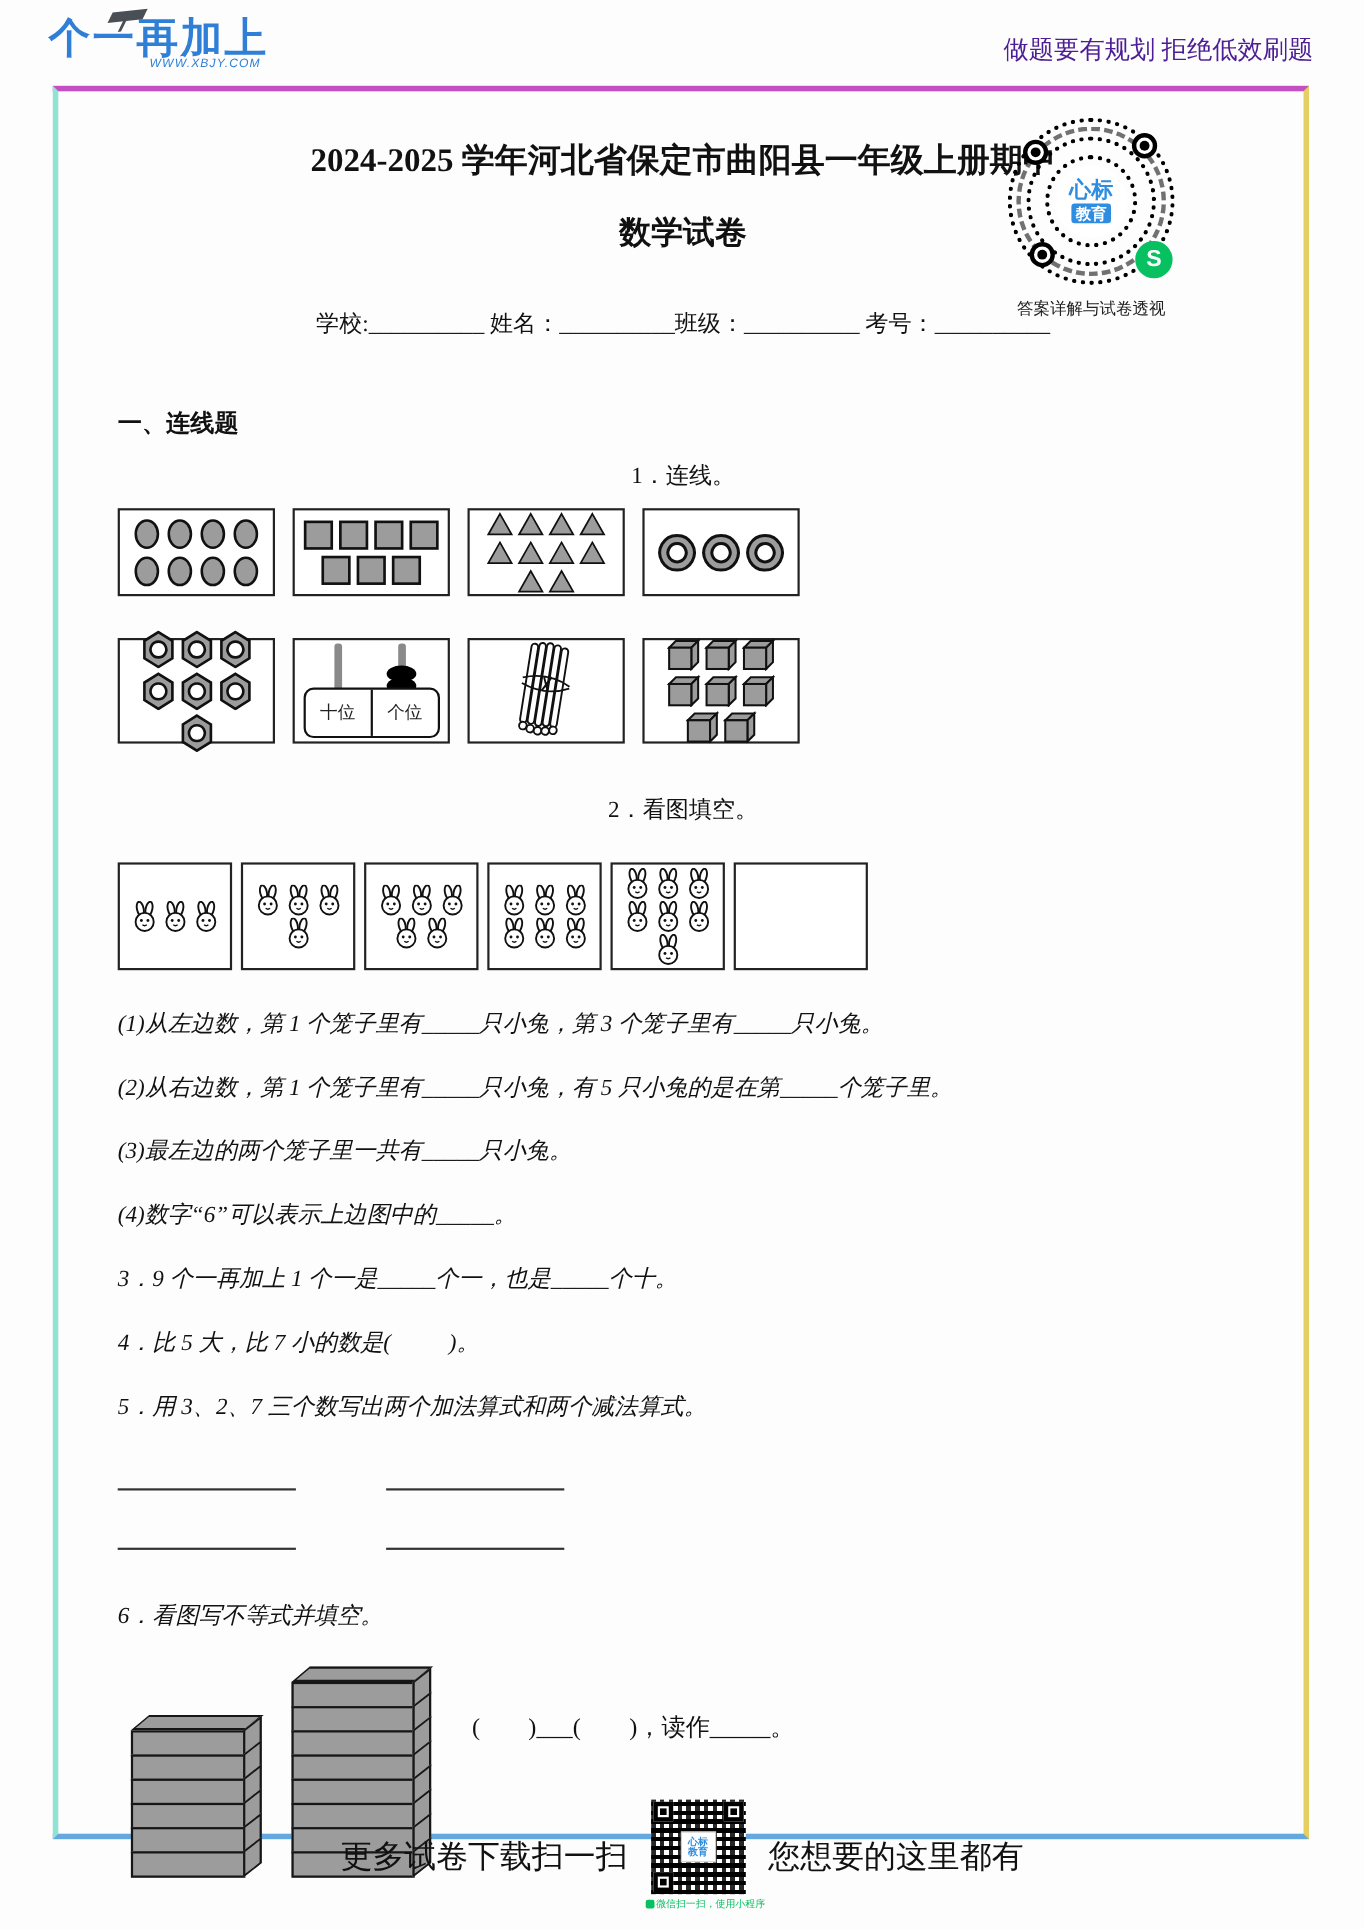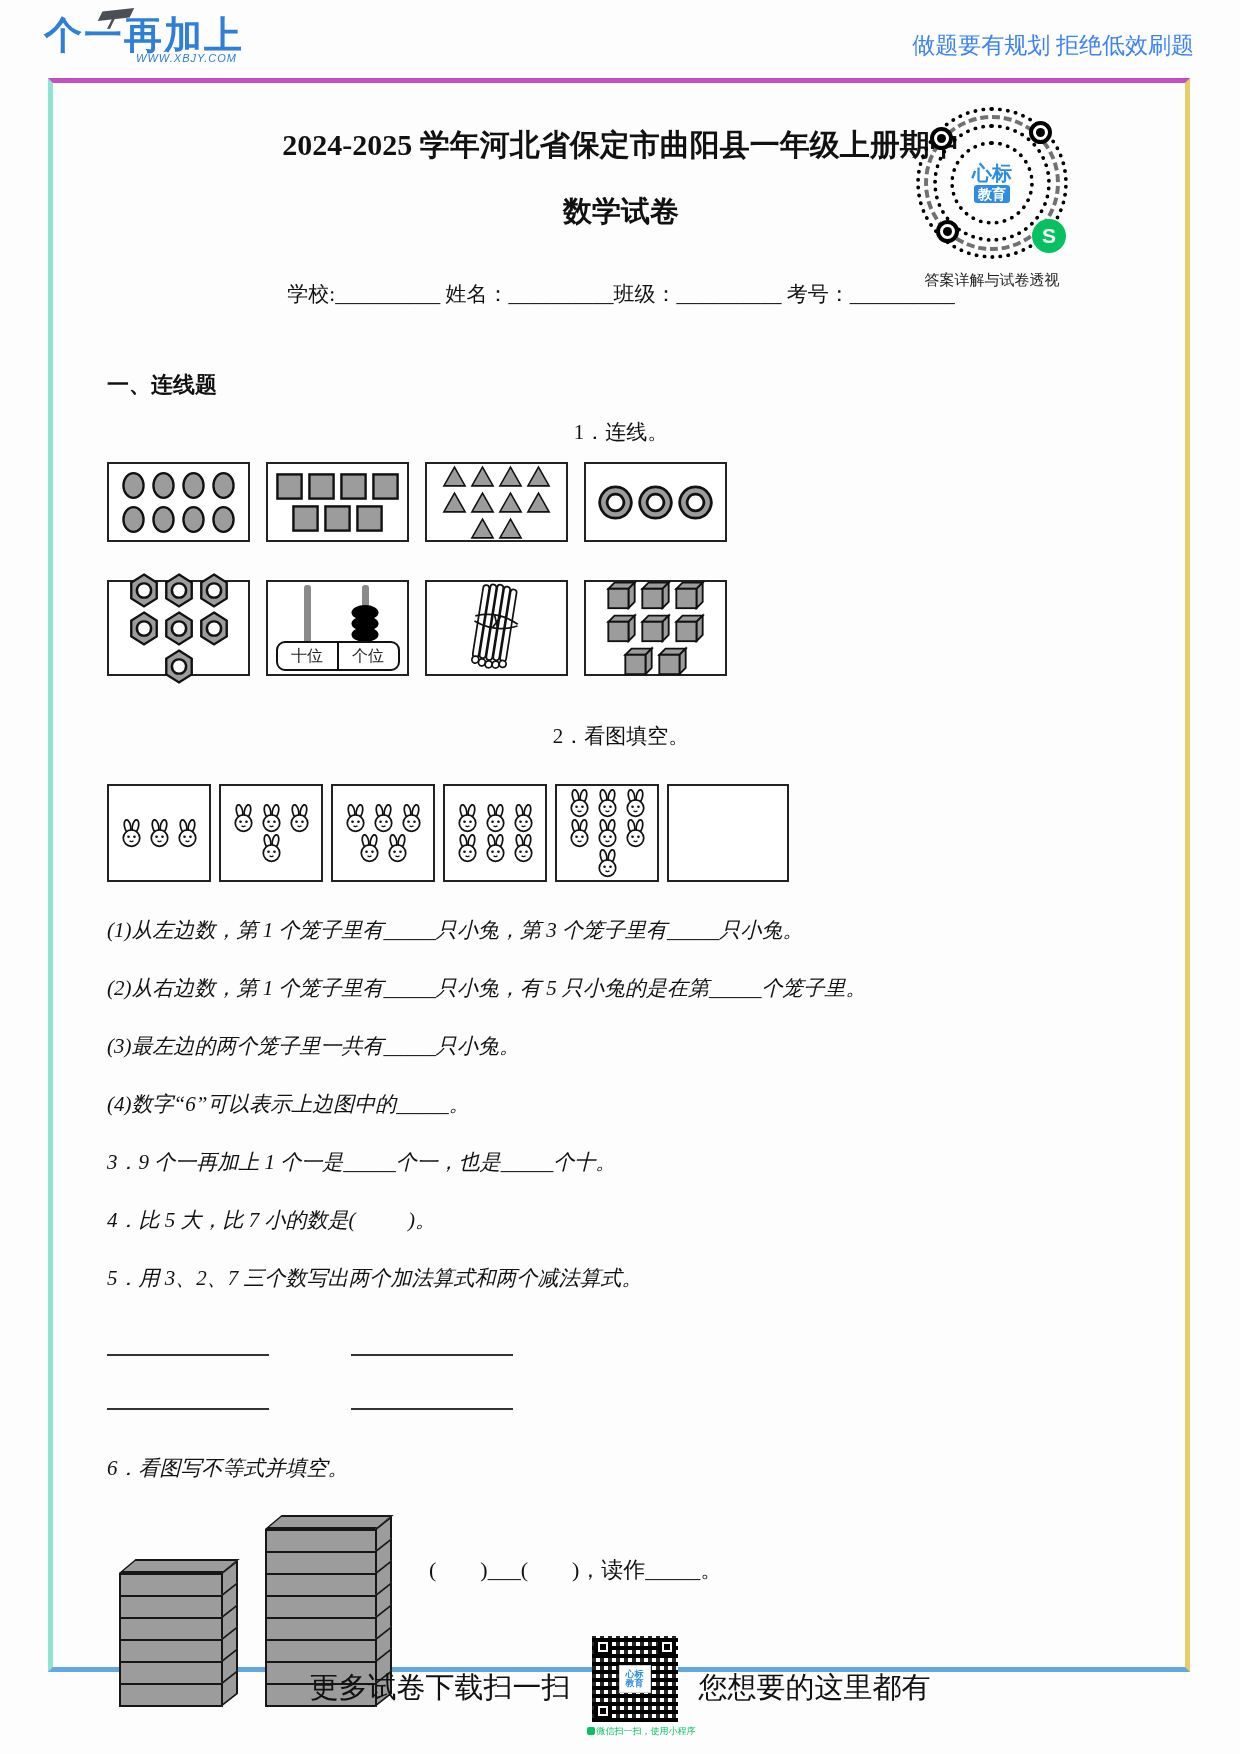--- a/index.html
+++ b/index.html
@@ -7,21 +7,21 @@
         font-family:"Liberation Serif",serif;color:#111;}
   
   .logo{position:absolute;left:44px;top:16px;width:230px;}
   .logo .logo-text{font-family:"Liberation Sans",sans-serif;font-weight:bold;font-size:38px;
         color:#2f7fd6;letter-spacing:2px;line-height:1;position:relative;display:inline-block;}
   .cap{position:absolute;left:56px;top:-6px;width:32px;height:9px;background:#4a4f55;
         transform:rotate(-6deg) skewX(-32deg);}
   .cap::after{content:"";position:absolute;left:14px;top:8px;width:3px;height:10px;background:#4a4f55;}
   .logo .logo-site{display:block;font-size:11px;font-style:italic;color:#2f7fd6;
         font-family:"Liberation Sans",sans-serif;margin:-2px 0 0 92px;letter-spacing:1px;}
-  .slogan{position:absolute;right:46px;top:30px;font-size:23px;color:#3b82f6;}
+  .slogan{position:absolute;right:46px;top:30px;font-size:23px;color:#4c1d95;}
   
   .frame{position:absolute;left:48px;top:78px;width:1142px;height:1594px;box-sizing:border-box;
         border-top:5px solid #c44fc4;border-left:5px solid #8fe3d3;
         border-right:5px solid #e5cf63;border-bottom:5px solid #65a8e0;
         padding:42px 50px 0 54px;}
   .title1{margin:0;text-align:center;font-size:30px;font-weight:bold;}
   .title2{margin:26px 0 12px;text-align:center;font-size:29px;font-weight:bold;}
   .info{margin:48px 20px 0;text-align:center;font-size:21px;white-space:pre-wrap;}
   .sec{margin:62px 0 0;font-size:22px;font-weight:bold;}
   .tline{margin:30px 0 0;font-size:21px;white-space:pre-wrap;font-style:italic;}
@@ -35,21 +35,21 @@
   .srow2 .sbox{height:96px;}
   .shape{display:block;}
   
   .abacus{position:relative;width:124px;height:86px;}
   .rod{position:absolute;top:0;bottom:27px;width:7px;border-radius:3px;background:#8a8a8a;}
   .rod-tens{left:28px;}
   .rod-ones{left:86px;}
   .beads{position:absolute;left:89px;bottom:29px;transform:translateX(-50%);
         display:flex;flex-direction:column-reverse;align-items:center;}
   .bead{width:27px;height:15px;background:#000;border-radius:50%;margin-top:-4px;}
-  .abacus-base{position:absolute;left:0;right:0;bottom:0;height:30px;box-sizing:border-box;
+  .abacus-base{position:absolute;left:0;right:0;bottom:0;height:46px;box-sizing:border-box;
         border:2px solid #111;border-radius:9px;background:#fff;display:flex;}
   .abacus-cell{flex:1;display:flex;align-items:center;justify-content:center;font-size:16px;color:#222;}
   .abacus-cell:first-child{border-right:2px solid #111;}
   
   .cages{display:flex;gap:8px;margin:34px 0 0;}
   .cage{box-sizing:border-box;width:104px;height:98px;border:2.5px solid #222;background:#fff;
         display:flex;flex-wrap:wrap;justify-content:center;align-content:center;gap:1px;padding:3px;}
   .cage-last{width:122px;}
   
   .ansrow{margin:50px 0 0;}

